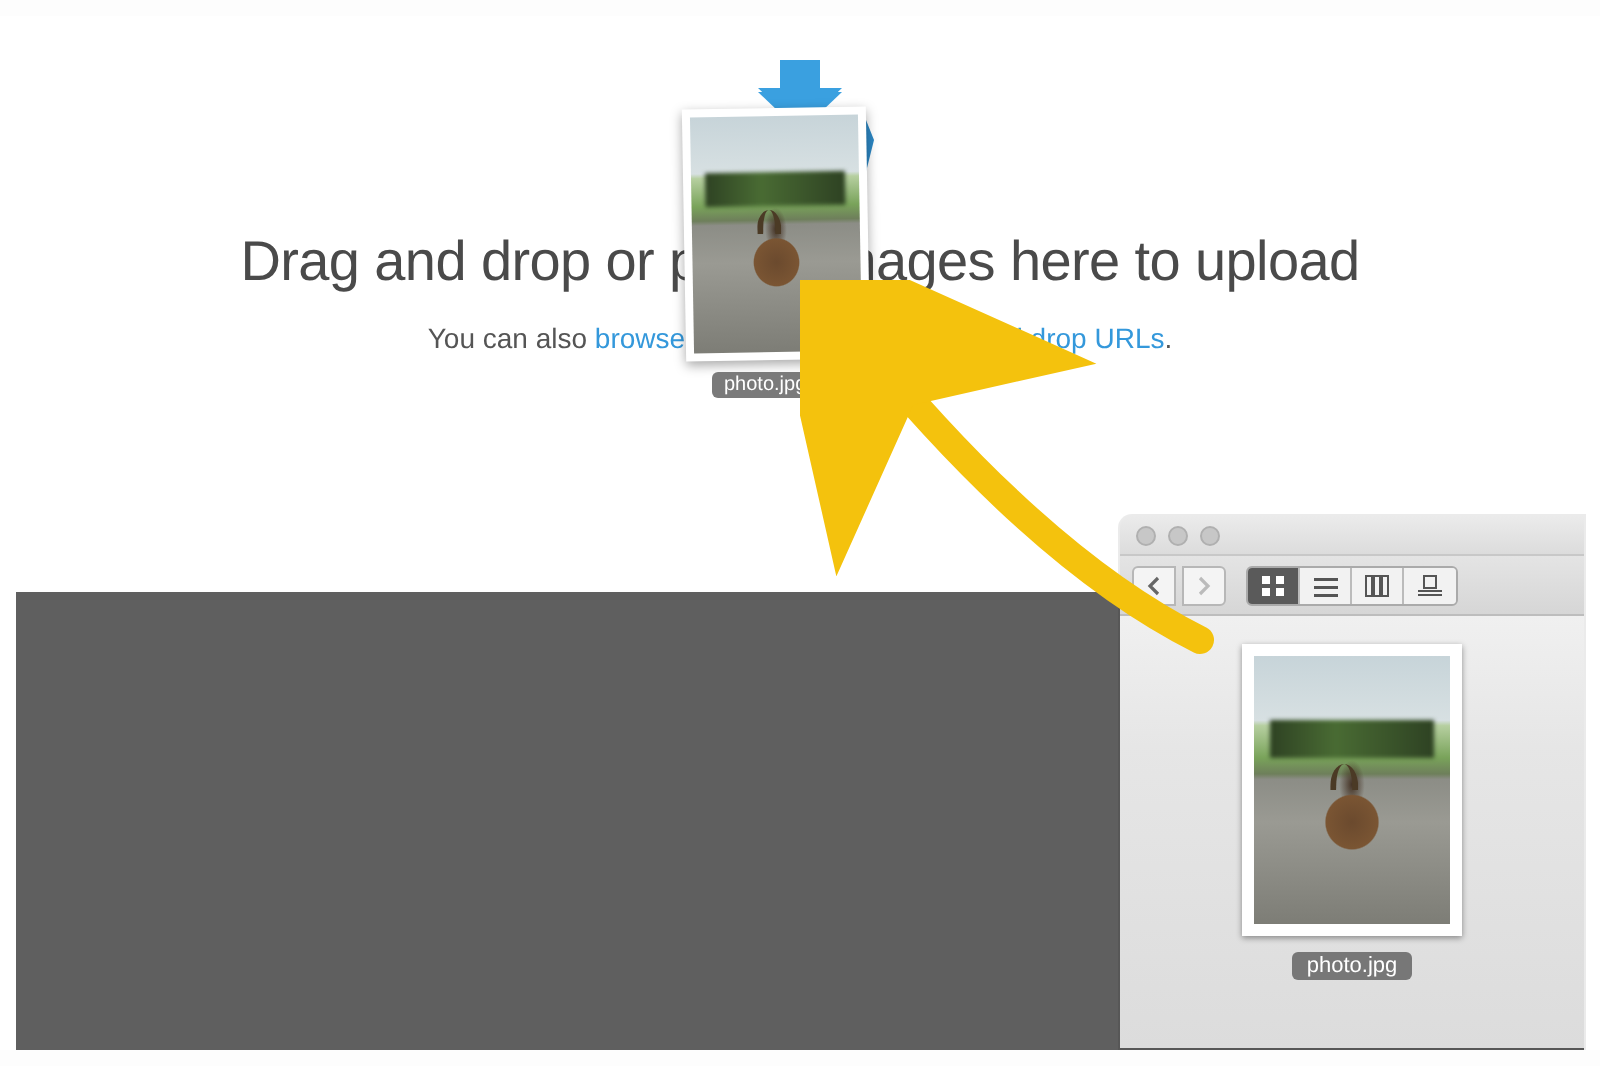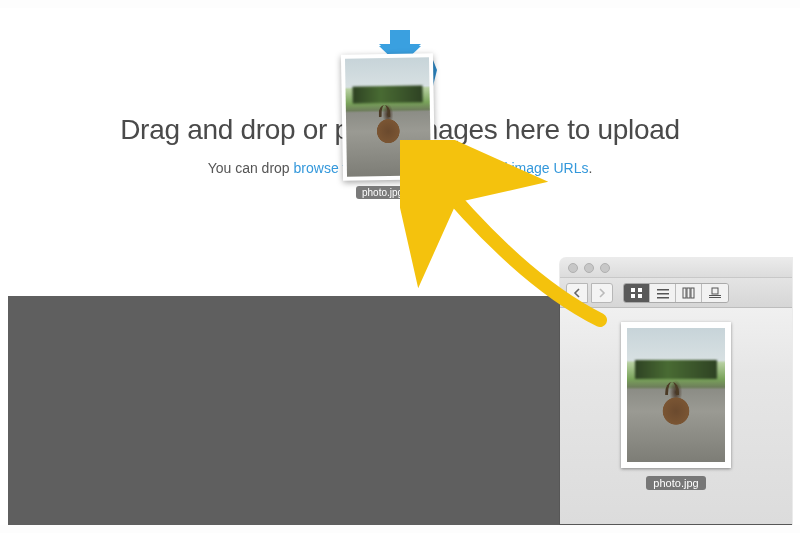--- a/index.html
+++ b/index.html
@@ -133,21 +133,21 @@
         <polygon points="4,30 18,30 26,38 48,38 56,30 70,30 70,56 4,56"></polygon>
         <polygon points="4,30 0,40 4,56" fill="#2c87c4"></polygon>
         <polygon points="70,30 74,40 70,56" fill="#2c87c4"></polygon>
       </g>
       <rect x="27" y="0" width="20" height="16" fill="#3aa0e0"></rect>
       <polygon points="16,16 58,16 37,36" fill="#3aa0e0"></polygon>
     </svg>
   </span>
   <h1 class="headline">Drag and drop or paste images here to upload</h1>
   <p class="subline">
-    <span>You can drop </span><a>browse from your computer</a><span> or </span><a>add image URLs</a><span>.</span>
+    <span>You can also </span><a>browse from your computer</a><span> or </span><a>add drop URLs</a><span>.</span>
   </p>
 </div>
 
 <div class="lower-band"></div>
 
 <div class="finder">
   <div class="finder-titlebar">
     <span class="traffic"></span>
     <span class="traffic"></span>
     <span class="traffic"></span>

